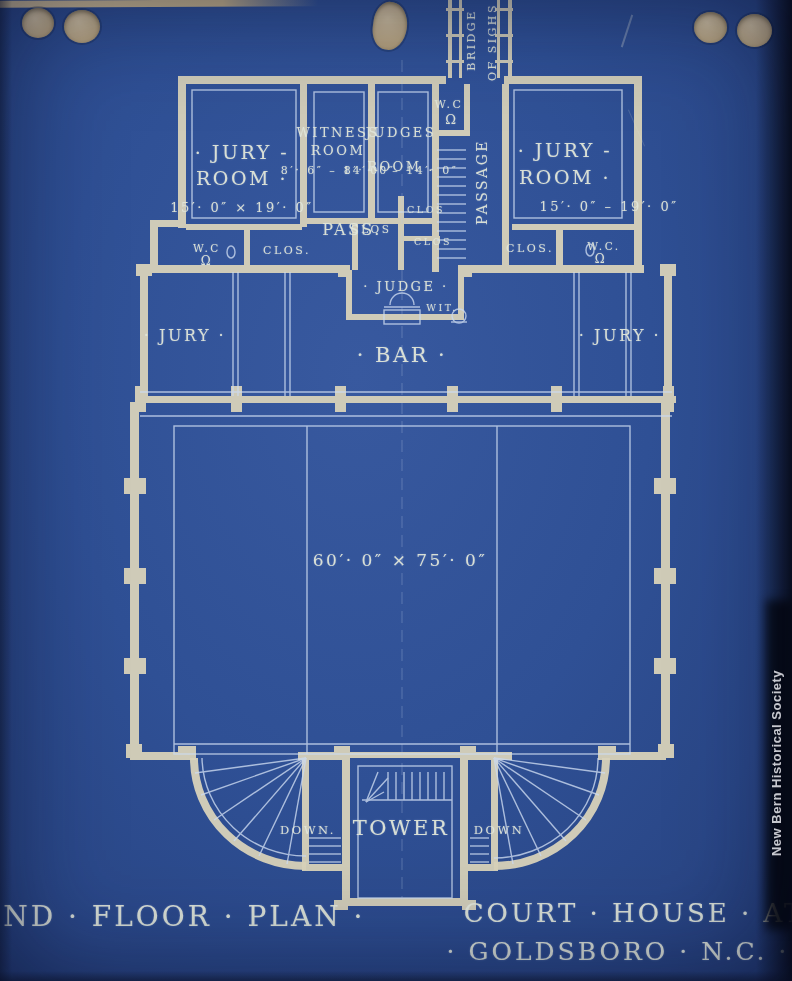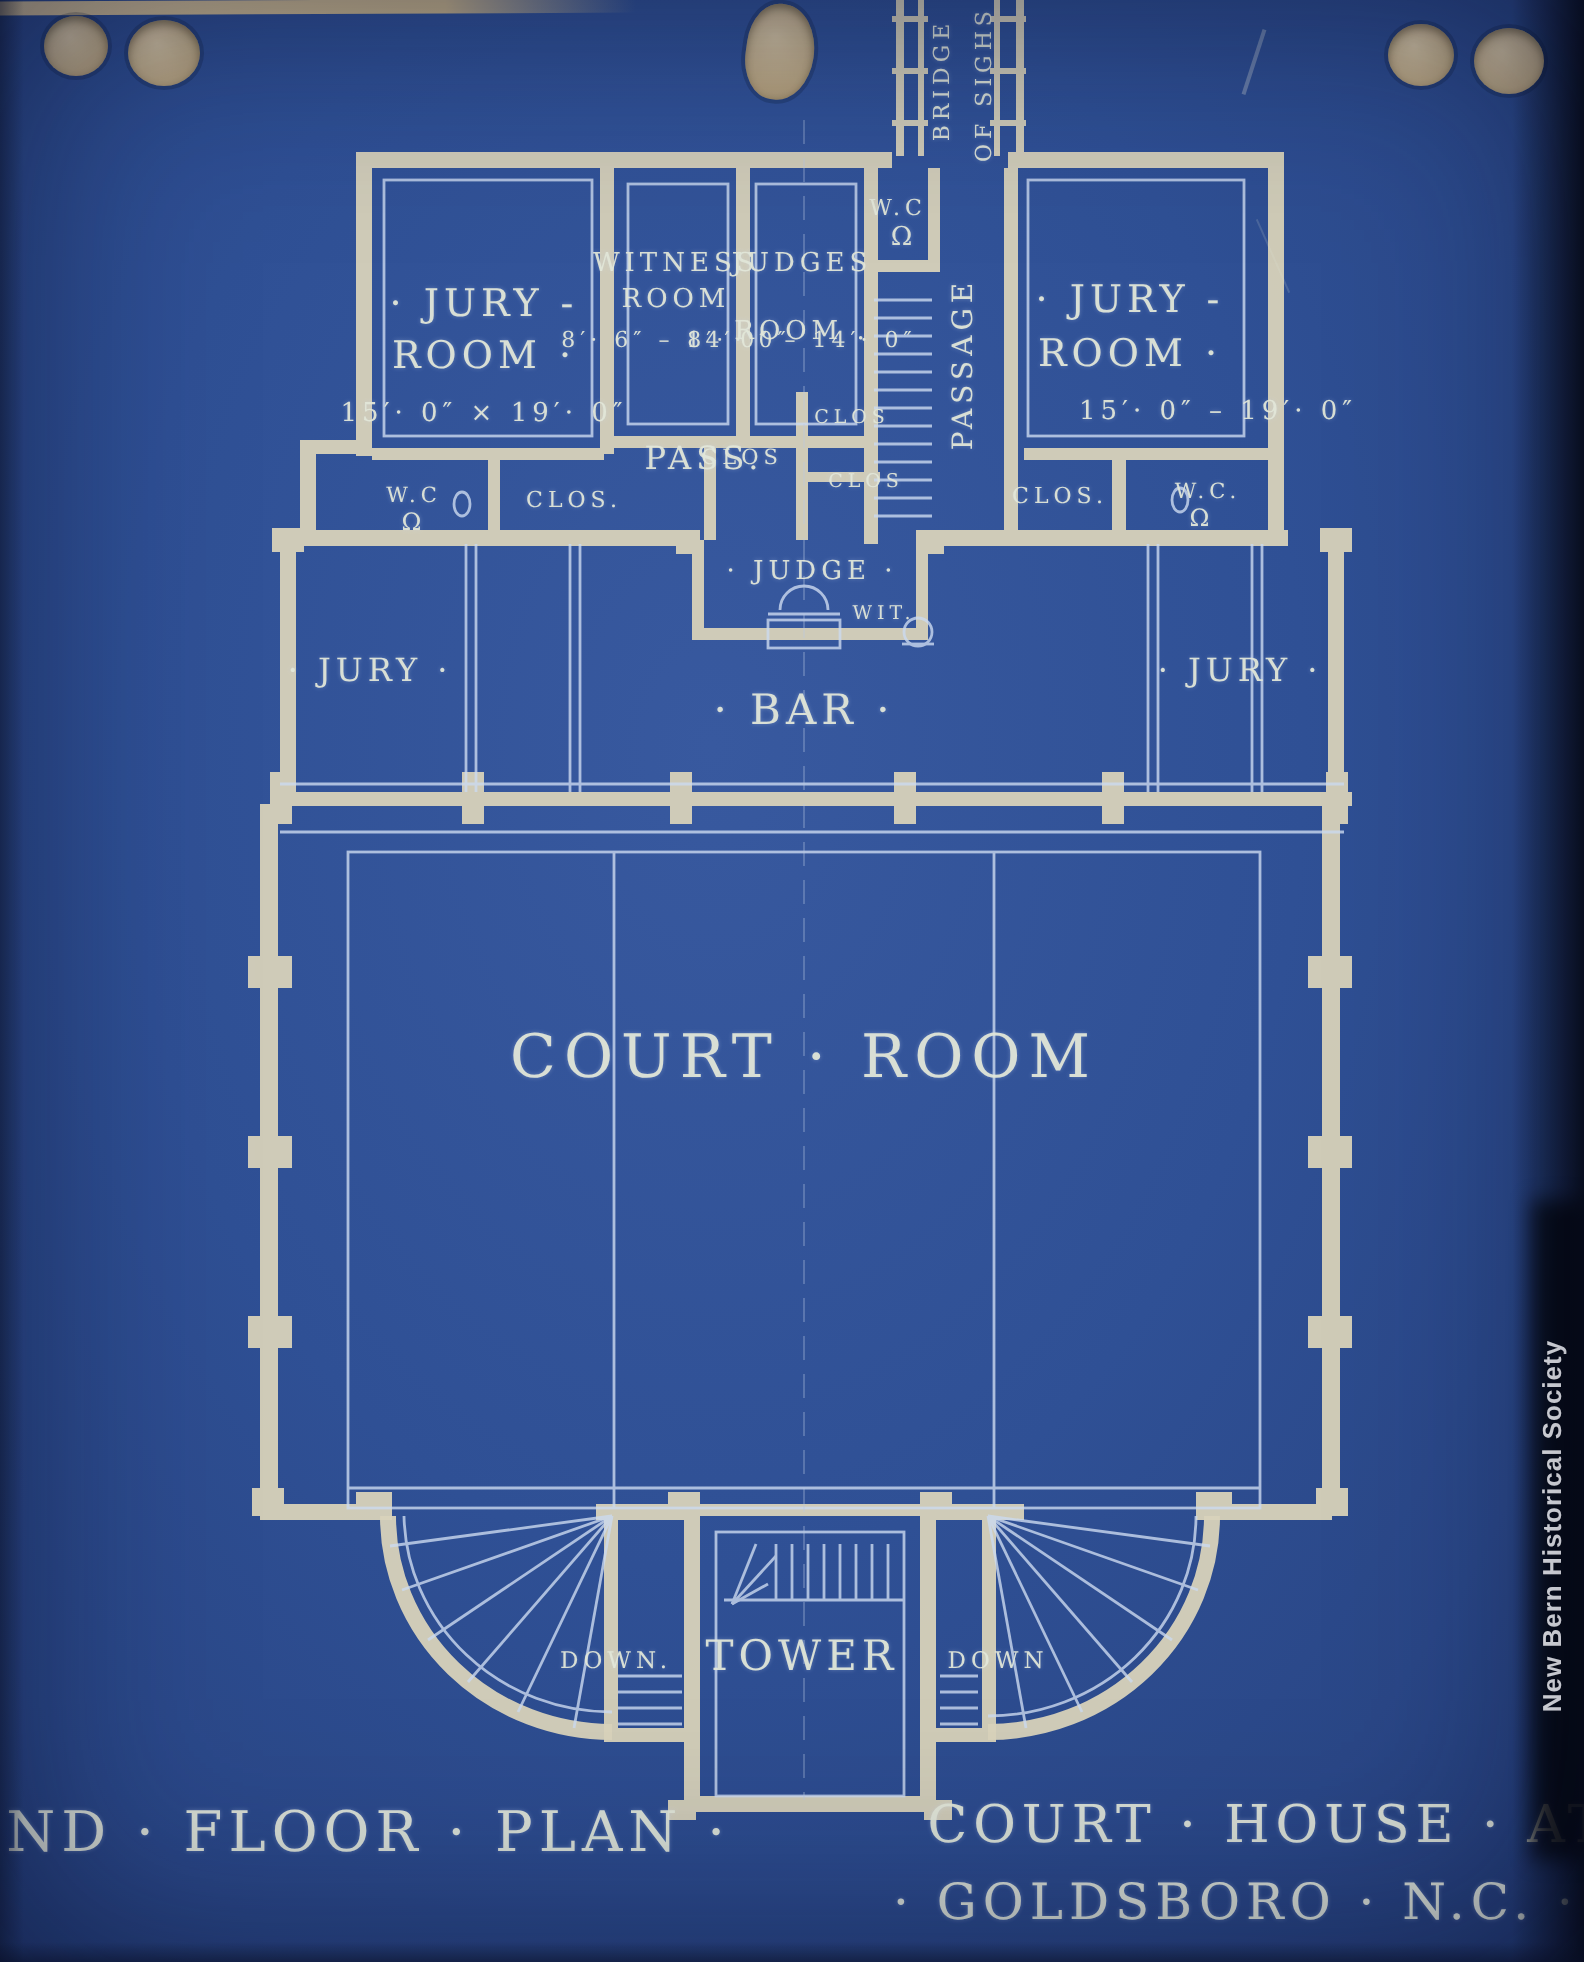--- a/index.html
+++ b/index.html
@@ -273,21 +273,21 @@
   <div class="lbl" style="left:604px; top:246px; font-size:10.5px;">W.C.</div>
   <div class="lbl" style="left:601px; top:259px; font-size:12px;">Ω</div>
 
   <div class="lbl" style="left:406px; top:286px; font-size:13px;">· JUDGE ·</div>
   <div class="lbl" style="left:442px; top:307px; font-size:9.5px;">WIT.</div>
 
   <div class="lbl" style="left:185px; top:335px; font-size:16px;">· JURY ·</div>
   <div class="lbl" style="left:620px; top:335px; font-size:16px;">· JURY ·</div>
   <div class="lbl" style="left:402px; top:355px; font-size:21px;">· BAR ·</div>
 
-  <div class="lbl" style="left:402px; top:529px; font-size:30px; letter-spacing:4px;">COURT · ROOM</div>
+  <div class="lbl" style="left:400px; top:560px; font-size:17px;">60′· 0″ × 75′· 0″</div>
 
   <div class="lbl" style="left:308px; top:830px; font-size:11.5px;">DOWN.</div>
   <div class="lbl" style="left:401px; top:828px; font-size:21px;">TOWER</div>
   <div class="lbl" style="left:499px; top:830px; font-size:11.5px;">DOWN</div>
 
   <div class="lbl title" style="left:162px; top:916px; font-size:28px;">· 2ND · FLOOR · PLAN ·</div>
   <div class="lbl title" style="left:634px; top:913px; font-size:26px;">COURT · HOUSE · AT</div>
   <div class="lbl title" style="left:618px; top:951px; font-size:25px;">· GOLDSBORO · N.C. ·</div>
 
   <div class="edge-right"></div>

